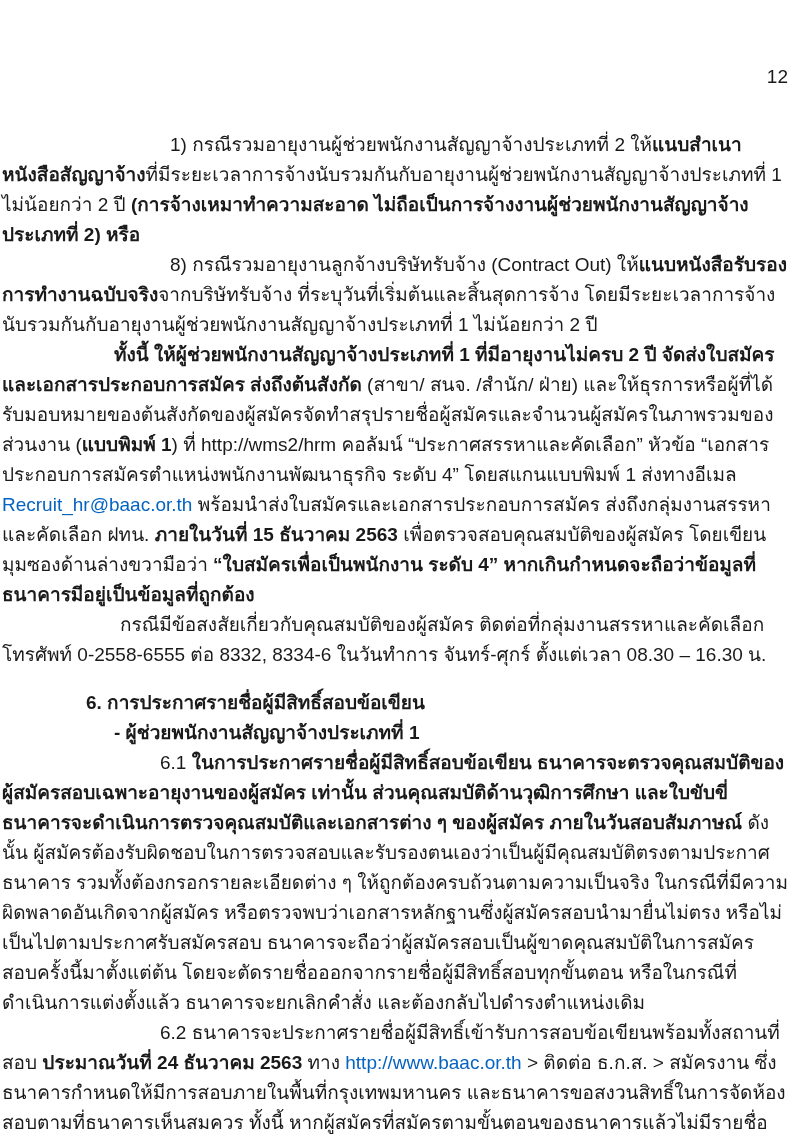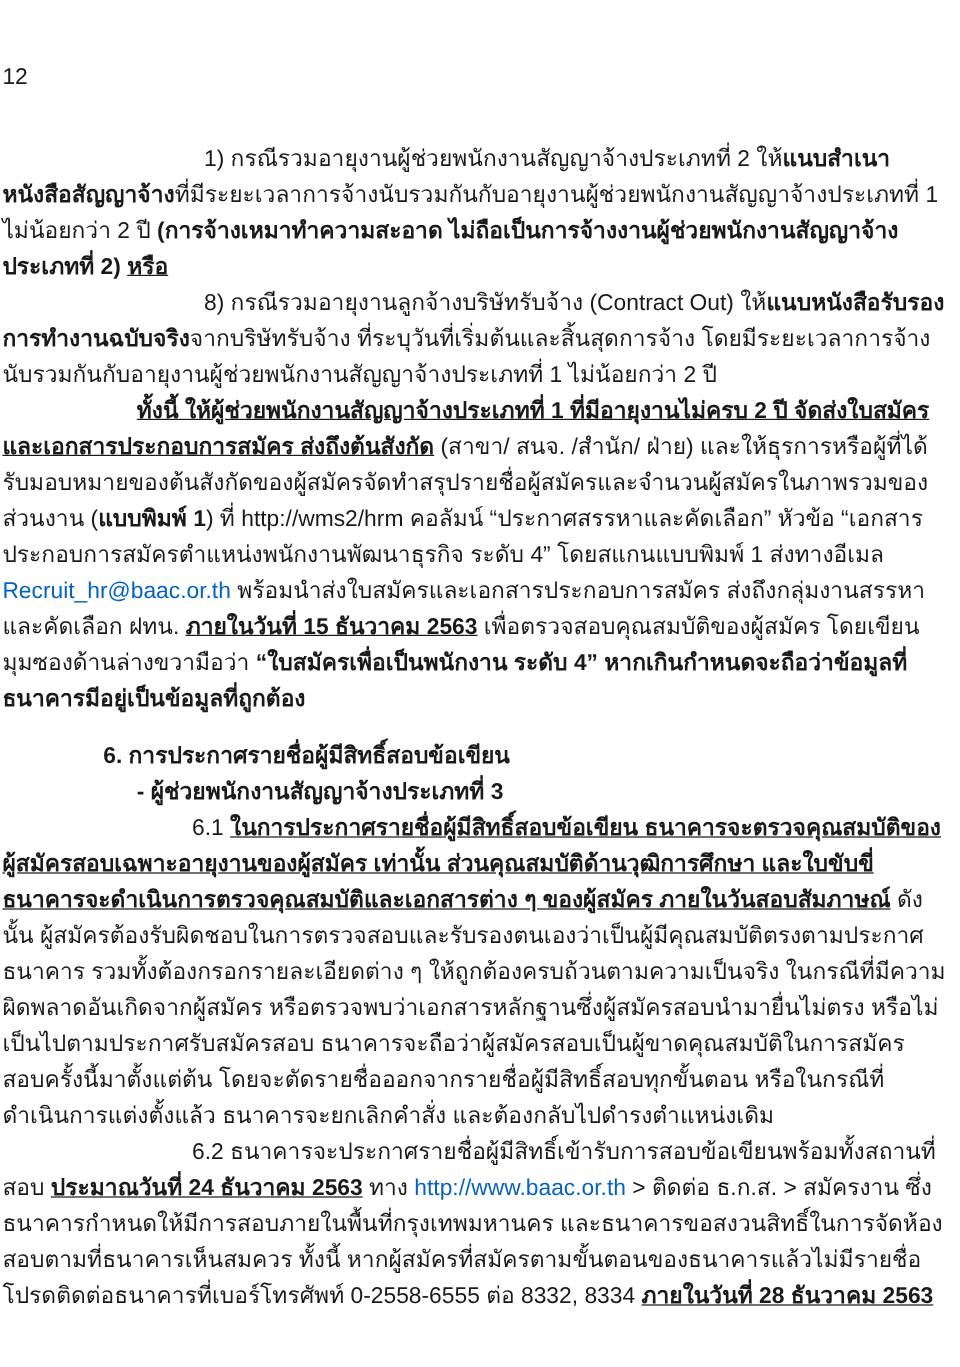--- a/index.html
+++ b/index.html
@@ -17,53 +17,54 @@
     line-height:30px;
   }
   .page{
     width:800px;
     min-height:1139px;
     box-sizing:border-box;
     padding:50px 12px 30px 2px;
     overflow:hidden;
   }
   .page-number{
-    text-align:left;
-    margin:0 0 38px 0;
+    text-align:right;
+    margin:12px 0 38px 0;
   }
   .para{
     margin:0;
     text-align:left;
     overflow-wrap:anywhere;
   }
   .indent-item{text-indent:168px;}
   .indent-a{text-indent:112px;}
   .indent-b{text-indent:118px;}
   .indent-c{text-indent:158px;}
   .heading{
     margin:18px 0 0 84px;
     font-weight:bold;
     font-size:19px;
   }
   .subheading{
     margin:0 0 0 112px;
     font-weight:bold;
   }
   .run.b{font-weight:bold;}
-  .run.bu{font-weight:bold;text-decoration:underline;}
+  .run.bu{font-weight:bold;}
   .run.link{color:var(--link);cursor:pointer;}
 </style>
 </head>
 <body>
 
 <div class="page">
   <div class="page-number">12</div>
 
   <p class="para indent-item"><span class="run r">1) กรณีรวมอายุงานผู้ช่วยพนักงานสัญญาจ้างประเภทที่ 2 ให้</span><span class="run b">แนบสำเนาหนังสือสัญญาจ้าง</span><span class="run r">ที่มีระยะเวลาการจ้างนับรวมกันกับอายุงานผู้ช่วยพนักงานสัญญาจ้างประเภทที่ 1 ไม่น้อยกว่า 2 ปี </span><span class="run b">(การจ้างเหมาทำความสะอาด ไม่ถือเป็นการจ้างงานผู้ช่วยพนักงานสัญญาจ้างประเภทที่ 2) </span><span class="run bu">หรือ</span></p>
   <p class="para indent-item"><span class="run r">8) กรณีรวมอายุงานลูกจ้างบริษัทรับจ้าง (Contract Out) ให้</span><span class="run b">แนบหนังสือรับรองการทำงานฉบับจริง</span><span class="run r">จากบริษัทรับจ้าง ที่ระบุวันที่เริ่มต้นและสิ้นสุดการจ้าง โดยมีระยะเวลาการจ้างนับรวมกันกับอายุงานผู้ช่วยพนักงานสัญญาจ้างประเภทที่ 1 ไม่น้อยกว่า 2 ปี</span></p>
   <p class="para indent-a"><span class="run bu">ทั้งนี้ ให้ผู้ช่วยพนักงานสัญญาจ้างประเภทที่ 1 ที่มีอายุงานไม่ครบ 2 ปี จัดส่งใบสมัครและเอกสารประกอบการสมัคร ส่งถึงต้นสังกัด</span><span class="run r"> (สาขา/ สนจ. /สำนัก/ ฝ่าย) และให้ธุรการหรือผู้ที่ได้รับมอบหมายของต้นสังกัดของผู้สมัครจัดทำสรุปรายชื่อผู้สมัครและจำนวนผู้สมัครในภาพรวมของส่วนงาน (</span><span class="run b">แบบพิมพ์ 1</span><span class="run r">) ที่ http://wms2/hrm คอลัมน์ “ประกาศสรรหาและคัดเลือก” หัวข้อ “เอกสารประกอบการสมัครตำแหน่งพนักงานพัฒนาธุรกิจ ระดับ 4” โดยสแกนแบบพิมพ์ 1 ส่งทางอีเมล </span><span class="run link">Recruit_hr@baac.or.th</span><span class="run r"> พร้อมนำส่งใบสมัครและเอกสารประกอบการสมัคร ส่งถึงกลุ่มงานสรรหาและคัดเลือก ฝทน. </span><span class="run bu">ภายในวันที่ 15 ธันวาคม 2563</span><span class="run r"> เพื่อตรวจสอบคุณสมบัติของผู้สมัคร โดยเขียนมุมซองด้านล่างขวามือว่า </span><span class="run b">“ใบสมัครเพื่อเป็นพนักงาน ระดับ 4” หากเกินกำหนดจะถือว่าข้อมูลที่ธนาคารมีอยู่เป็นข้อมูลที่ถูกต้อง</span></p>
+  <p class="para indent-b"><span class="run r">กรณีมีข้อสงสัยเกี่ยวกับคุณสมบัติของผู้สมัคร ติดต่อที่กลุ่มงานสรรหาและคัดเลือก โทรศัพท์ 0-2558-6555 ต่อ 8332, 8334-6 ในวันทำการ จันทร์-ศุกร์ ตั้งแต่เวลา 08.30 – 16.30 น.</span></p>
 
   <h2 class="heading">6. การประกาศรายชื่อผู้มีสิทธิ์สอบข้อเขียน</h2>
-  <div class="subheading">- ผู้ช่วยพนักงานสัญญาจ้างประเภทที่ 3</div>
+  <div class="subheading">- ผู้ช่วยพนักงานสัญญาจ้างประเภทที่ 1</div>
 
   <p class="para indent-c"><span class="run r">6.1 </span><span class="run bu">ในการประกาศรายชื่อผู้มีสิทธิ์สอบข้อเขียน ธนาคารจะตรวจคุณสมบัติของผู้สมัครสอบเฉพาะอายุงานของผู้สมัคร เท่านั้น ส่วนคุณสมบัติด้านวุฒิการศึกษา และใบขับขี่ ธนาคารจะดำเนินการตรวจคุณสมบัติและเอกสารต่าง ๆ ของผู้สมัคร ภายในวันสอบสัมภาษณ์</span><span class="run r"> ดังนั้น ผู้สมัครต้องรับผิดชอบในการตรวจสอบและรับรองตนเองว่าเป็นผู้มีคุณสมบัติตรงตามประกาศธนาคาร รวมทั้งต้องกรอกรายละเอียดต่าง ๆ ให้ถูกต้องครบถ้วนตามความเป็นจริง ในกรณีที่มีความผิดพลาดอันเกิดจากผู้สมัคร หรือตรวจพบว่าเอกสารหลักฐานซึ่งผู้สมัครสอบนำมายื่นไม่ตรง หรือไม่เป็นไปตามประกาศรับสมัครสอบ ธนาคารจะถือว่าผู้สมัครสอบเป็นผู้ขาดคุณสมบัติในการสมัครสอบครั้งนี้มาตั้งแต่ต้น โดยจะตัดรายชื่อออกจากรายชื่อผู้มีสิทธิ์สอบทุกขั้นตอน หรือในกรณีที่ดำเนินการแต่งตั้งแล้ว ธนาคารจะยกเลิกคำสั่ง และต้องกลับไปดำรงตำแหน่งเดิม</span></p>
   <p class="para indent-c"><span class="run r">6.2 ธนาคารจะประกาศรายชื่อผู้มีสิทธิ์เข้ารับการสอบข้อเขียนพร้อมทั้งสถานที่สอบ </span><span class="run bu">ประมาณวันที่ 24 ธันวาคม 2563</span><span class="run r"> ทาง </span><span class="run link">http://www.baac.or.th</span><span class="run r"> &gt; ติดต่อ ธ.ก.ส. &gt; สมัครงาน ซึ่งธนาคารกำหนดให้มีการสอบภายในพื้นที่กรุงเทพมหานคร และธนาคารขอสงวนสิทธิ์ในการจัดห้องสอบตามที่ธนาคารเห็นสมควร ทั้งนี้ หากผู้สมัครที่สมัครตามขั้นตอนของธนาคารแล้วไม่มีรายชื่อ โปรดติดต่อธนาคารที่เบอร์โทรศัพท์ 0-2558-6555 ต่อ 8332, 8334 </span><span class="run bu">ภายในวันที่ 28 ธันวาคม 2563</span></p>
 </div>
 
 </body></html>

